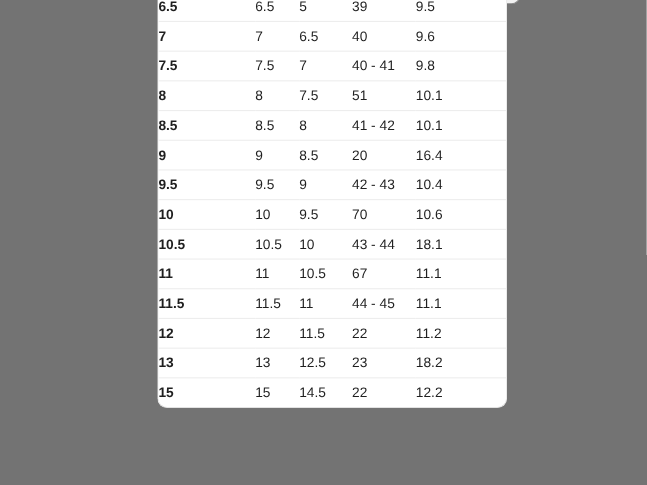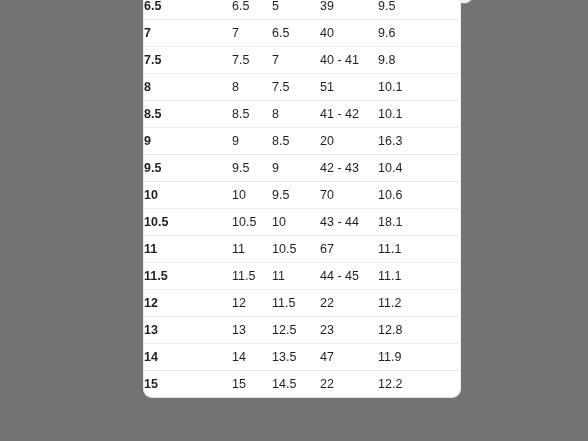--- a/index.html
+++ b/index.html
@@ -125,21 +125,21 @@
             <td class="c1">8.5</td>
             <td class="c2">8</td>
             <td class="c3">41 - 42</td>
             <td class="c4">10.1</td>
           </tr>
           <tr>
             <td class="c0">9</td>
             <td class="c1">9</td>
             <td class="c2">8.5</td>
             <td class="c3">20</td>
-            <td class="c4">16.3</td>
+            <td class="c4">16.4</td>
           </tr>
           <tr>
             <td class="c0">9.5</td>
             <td class="c1">9.5</td>
             <td class="c2">9</td>
             <td class="c3">42 - 43</td>
             <td class="c4">10.4</td>
           </tr>
           <tr>
             <td class="c0">10</td>
@@ -174,28 +174,21 @@
             <td class="c1">12</td>
             <td class="c2">11.5</td>
             <td class="c3">22</td>
             <td class="c4">11.2</td>
           </tr>
           <tr>
             <td class="c0">13</td>
             <td class="c1">13</td>
             <td class="c2">12.5</td>
             <td class="c3">23</td>
-            <td class="c4">12.8</td>
-          </tr>
-          <tr>
-            <td class="c0">14</td>
-            <td class="c1">14</td>
-            <td class="c2">13.5</td>
-            <td class="c3">47</td>
-            <td class="c4">11.9</td>
+            <td class="c4">18.2</td>
           </tr>
           <tr>
             <td class="c0">15</td>
             <td class="c1">15</td>
             <td class="c2">14.5</td>
             <td class="c3">22</td>
             <td class="c4">12.2</td>
           </tr>
         </tbody>
     </table>

